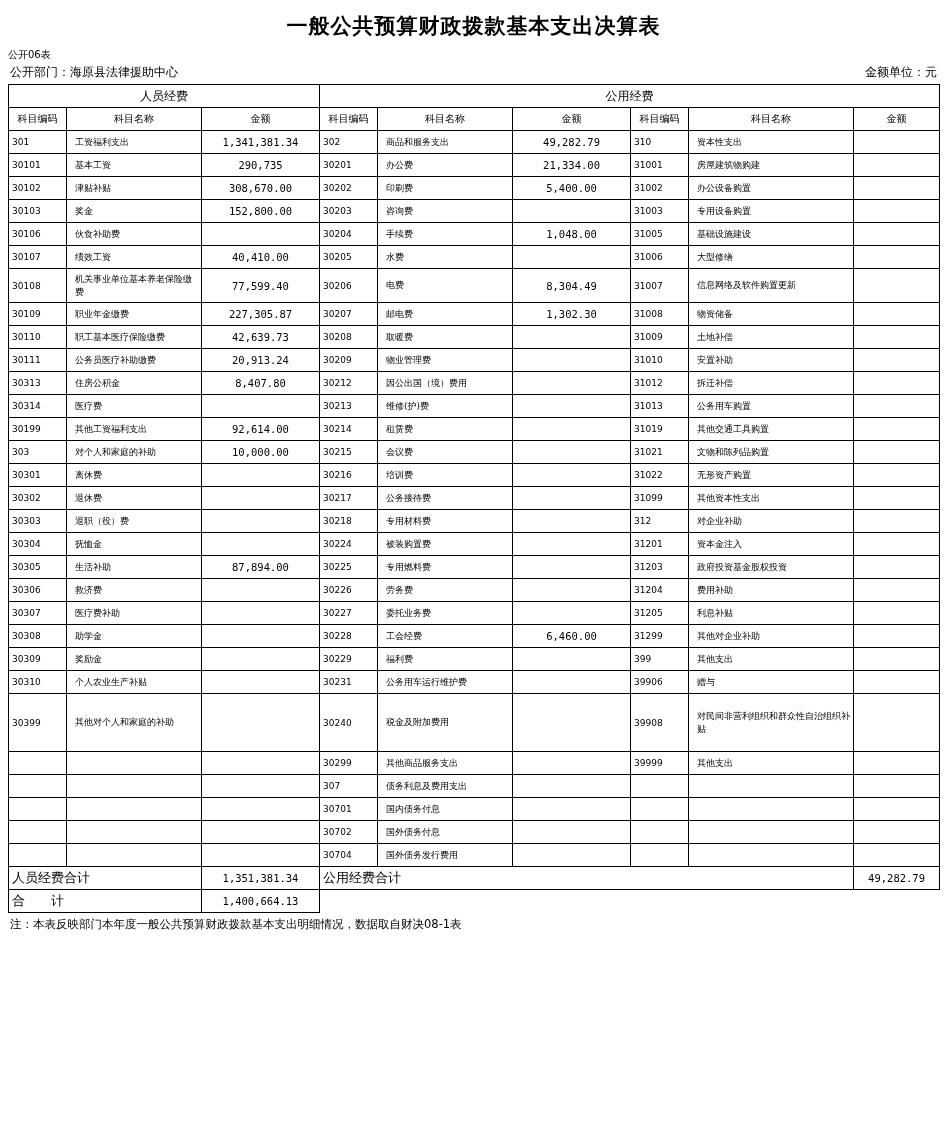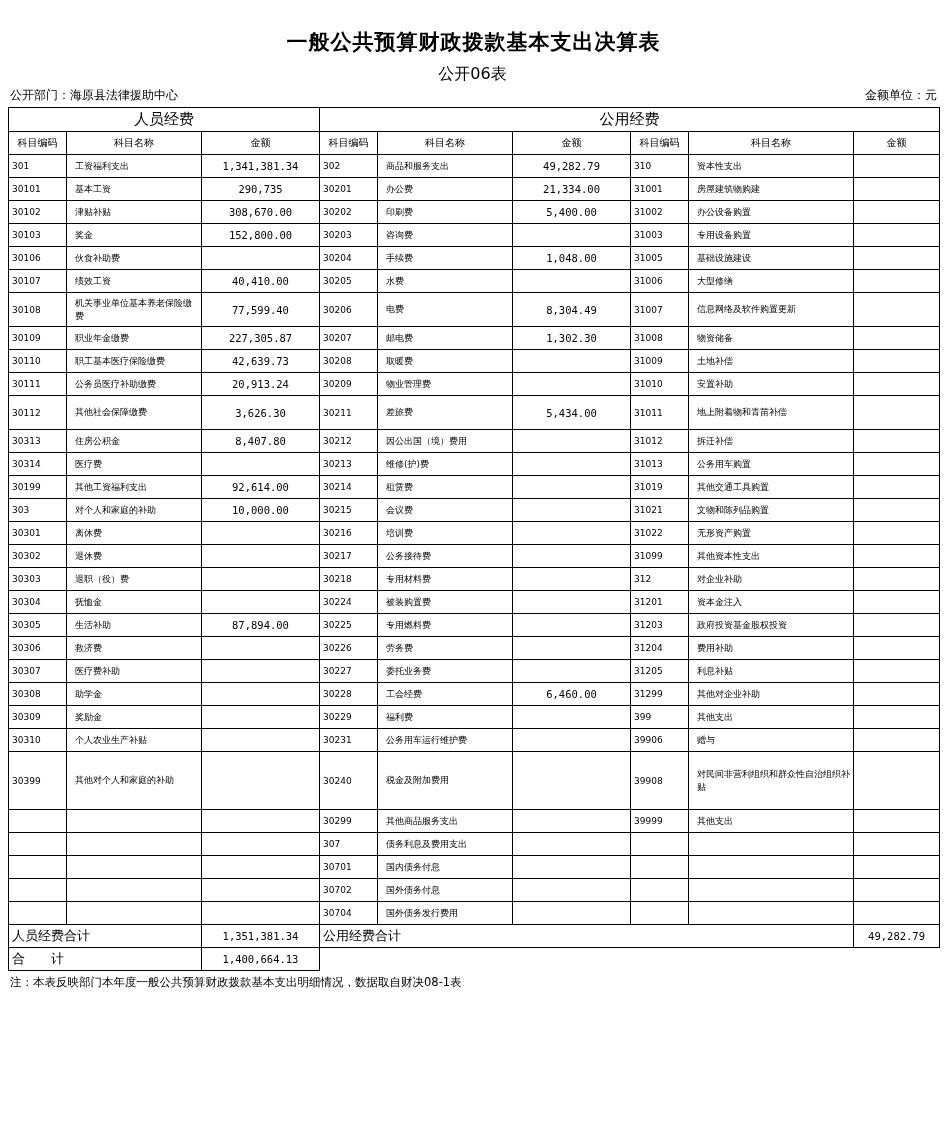--- a/index.html
+++ b/index.html
@@ -3,33 +3,33 @@
 <meta charset="utf-8">
 <style>
   html,body{margin:0;padding:0;}
   body{
     width:947px;
     background:#ffffff;
     font-family:"DejaVu Sans","Liberation Sans",sans-serif;
     color:#000000;
     font-size:11px;
   }
-  .page{width:947px;box-sizing:border-box;padding:16px 8px;}
+  .page{width:947px;box-sizing:border-box;padding:0 8px;}
   .title{
     text-align:center;
     font-size:21px;
     font-weight:bold;
     letter-spacing:1px;
     padding:12px 0 8px 0;
     font-family:"DejaVu Serif","Liberation Serif",serif;
   }
   .subline{
     display:flex;
-    justify-content:center;
-    font-size:16px;
+    justify-content:flex-start;
+    font-size:10px;
     padding-right:2px;
     padding-bottom:2px;
   }
   .headline{
     display:flex;
     justify-content:space-between;
     font-size:12px;
     padding:0 2px 3px 2px;
     font-family:Liberation Serif, serif;
   }
@@ -40,21 +40,21 @@
   }
   td,th{
     border:1px solid #000000;
     font-size:9.5px;
     font-weight:normal;
     padding:2px 3px;
     vertical-align:middle;
     height:18px;
     overflow:hidden;
   }
-  .grp{ text-align:center; font-size:15px;font-family:Liberation Serif, serif; }
+  .grp{ text-align:center; font-size:12px;font-family:Liberation Serif, serif; }
   .colhead{ text-align:center; font-size:10px;margin-left:14px; }
   .code{ text-align:left; font-size:9px; padding-left:3px;}
   .name{ text-align:left; font-size:9px; padding-left:8px;}
   .amt{ text-align:center; font-family:"DejaVu Sans Mono","Liberation Mono",monospace; font-size:10.5px;}
   .total-label{ font-size:13px;}
   .sumrow td{ height:17px;}
   .bottom-total td{height:16px;margin-top:48px;}
   .note{
     font-size:11.5px;
     padding:4px 2px 8px 2px;
@@ -212,31 +212,20 @@
           <td class="code">30111</td>
           <td class="name">公务员医疗补助缴费</td>
           <td class="amt">20,913.24</td>
           <td class="code">30209</td>
           <td class="name">物业管理费</td>
           <td class="amt"></td>
           <td class="code">31010</td>
           <td class="name">安置补助</td>
           <td class="amt"></td>
         </tr>
-        <tr class="tall">
-          <td class="code">30112</td>
-          <td class="name">其他社会保障缴费</td>
-          <td class="amt">3,626.30</td>
-          <td class="code">30211</td>
-          <td class="name">差旅费</td>
-          <td class="amt">5,434.00</td>
-          <td class="code">31011</td>
-          <td class="name">地上附着物和青苗补偿</td>
-          <td class="amt"></td>
-        </tr>
         <tr>
           <td class="code">30313</td>
           <td class="name">住房公积金</td>
           <td class="amt">8,407.80</td>
           <td class="code">30212</td>
           <td class="name">因公出国（境）费用</td>
           <td class="amt"></td>
           <td class="code">31012</td>
           <td class="name">拆迁补偿</td>
           <td class="amt"></td>

